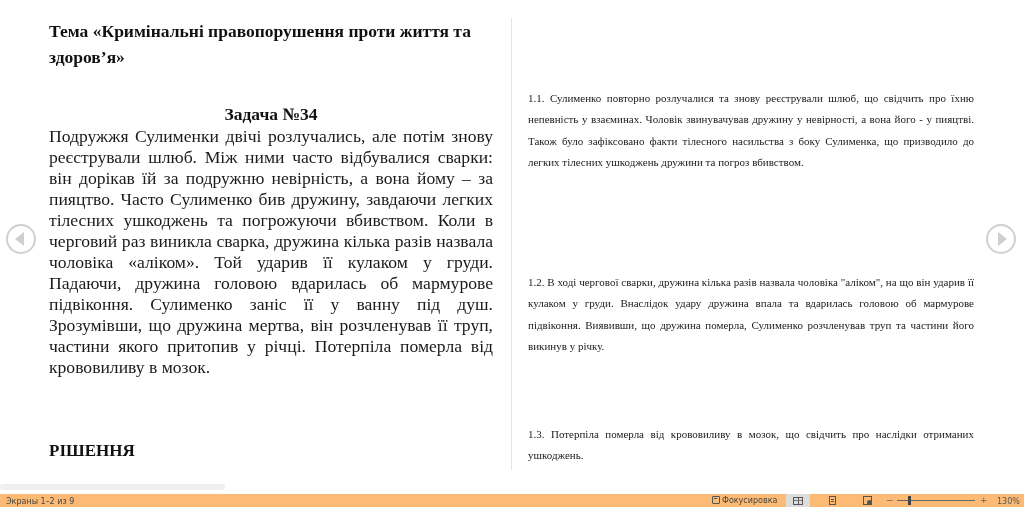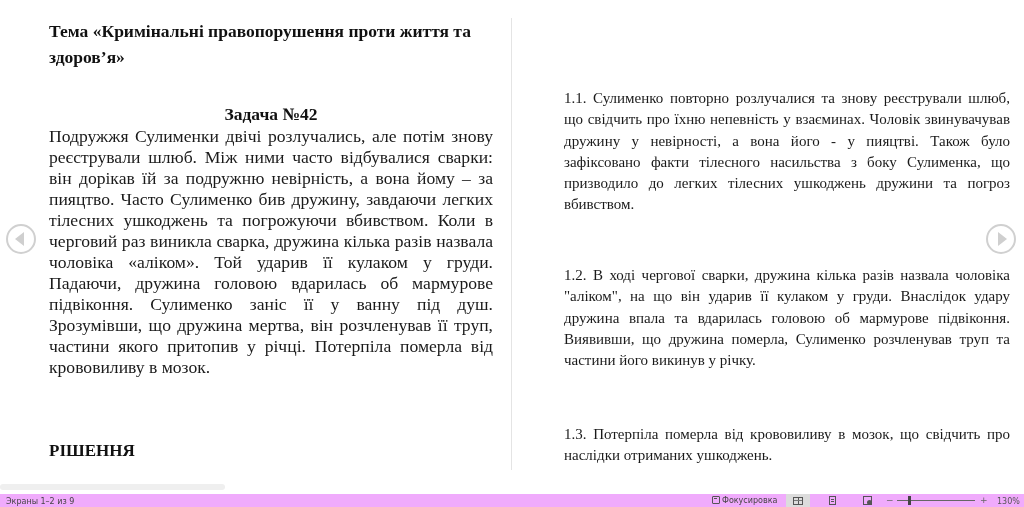--- a/index.html
+++ b/index.html
@@ -37,24 +37,24 @@
       position: absolute; top: 440px; left: 0;
       font-weight: bold; font-size: 17px; line-height: 22px; color: #111; text-align: right;
     }
 
     .section-heading {
       position: absolute; top: 42px; left: 0; width: 446px;
       font-style: italic; font-size: 17.5px; line-height: 22px; color: #1a1a1a;
     }
     .para {
       position: absolute; left: 0; width: 446px;
-      font-size: 15px; line-height: 21.3px; text-align: justify; color: #1a1a1a; margin-left: 36px;
+      font-size: 11px; line-height: 21.3px; text-align: justify; color: #1a1a1a;
     }
     .para-1 { top: 88px; }
-    .para-2 { top: 265px; }
+    .para-2 { top: 272px; }
     .para-3 { top: 424px; }
 
     .nav-btn {
       position: absolute; top: 224px; width: 30px; height: 30px;
       border: 2px solid #d0d0d0; border-radius: 50%;
       display: flex; align-items: center; justify-content: center; cursor: pointer;
       background: #fff;
     }
     .nav-prev { left: 6px; }
     .nav-next { left: 986px; }
@@ -67,21 +67,21 @@
       border-left: 9px solid #cfcfcf; margin-left: 3px;
     }
 
     .hscroll {
       position: absolute; left: 0; top: 484px; width: 225px; height: 6px;
       background: #efefef; border-radius: 3px;
     }
 
     .statusbar {
       position: absolute; left: 0; top: 494px; width: 1024px; height: 13px;
-      background: #f0abfc;
+      background: #fdba74;
       font-family: "DejaVu Sans", "Liberation Sans", sans-serif;
       font-size: 8px; color: #444;
     }
     .status-pages { position: absolute; left: 6px; top: 3px; line-height: 10px; }
     .focus-btn {
       position: absolute; left: 712px; top: 2px; height: 11px;
       display: flex; align-items: flex-start; gap: 2px; line-height: 10px; cursor: pointer;
     }
     .focus-icon {
       width: 8px; height: 8px; border: 1px solid #555; border-radius: 1px; position: relative;
@@ -116,21 +116,21 @@
     .zoom-plus { position: absolute; left: 980px; top: 1px; font-size: 9px; color: #666; cursor: pointer; }
     .zoom-level { position: absolute; left: 997px; top: 3px; line-height: 10px; color: #555; cursor: pointer; text-align: center; }
   </style>
 </head>
 <body>
 
 <div class="viewer">
 
   <div class="page page-left">
     <div class="topic-title">Тема «Кримінальні правопорушення проти життя та здоров’я»</div>
-    <div class="task-title">Задача №42</div>
+    <div class="task-title">Задача №34</div>
     <div class="task-body">Подружжя Сулименки двічі розлучались, але потім знову реєстрували шлюб. Між ними часто відбувалися сварки: він дорікав їй за подружню невірність, а вона йому – за пияцтво. Часто Сулименко бив дружину, завдаючи легких тілесних ушкоджень та погрожуючи вбивством. Коли в черговий раз виникла сварка, дру­жина кілька разів назвала чоловіка «аліком». Той ударив її кулаком у груди. Падаючи, дружина головою вдари­лась об мармурове підвіконня. Сулименко заніс її у ванну під душ. Зрозумівши, що дружина мертва, він розчленував її труп, частини якого притопив у річці. Потерпіла померла від крововиливу в мозок.</div>
     <div class="solution-title">РІШЕННЯ</div>
   </div>
 
   <div class="divider"></div>
 
   <div class="page page-right">
     <div class="para para-1">1.1. Сулименко повторно розлучалися та знову ре­єстрували шлюб, що свідчить про їхню непевність у взаєминах. Чоловік звинувачував дружину у невірності, а вона його - у пияцтві. Також було зафіксовано факти тілесного насильства з боку Сулименка, що призводило до легких тілесних ушкоджень дружини та погроз вбивством.</div>
     <div class="para para-2">1.2. В ході чергової сварки, дружина кілька разів на­звала чоловіка "аліком", на що він ударив її кулаком у груди. Внаслідок удару дружина впала та вдарилась головою об мармурове підвіконня. Виявивши, що дру­жина померла, Сулименко розчленував труп та частини його викинув у річку.</div>
     <div class="para para-3">1.3. Потерпіла померла від крововиливу в мозок, що свідчить про наслідки отриманих ушкоджень.</div>

